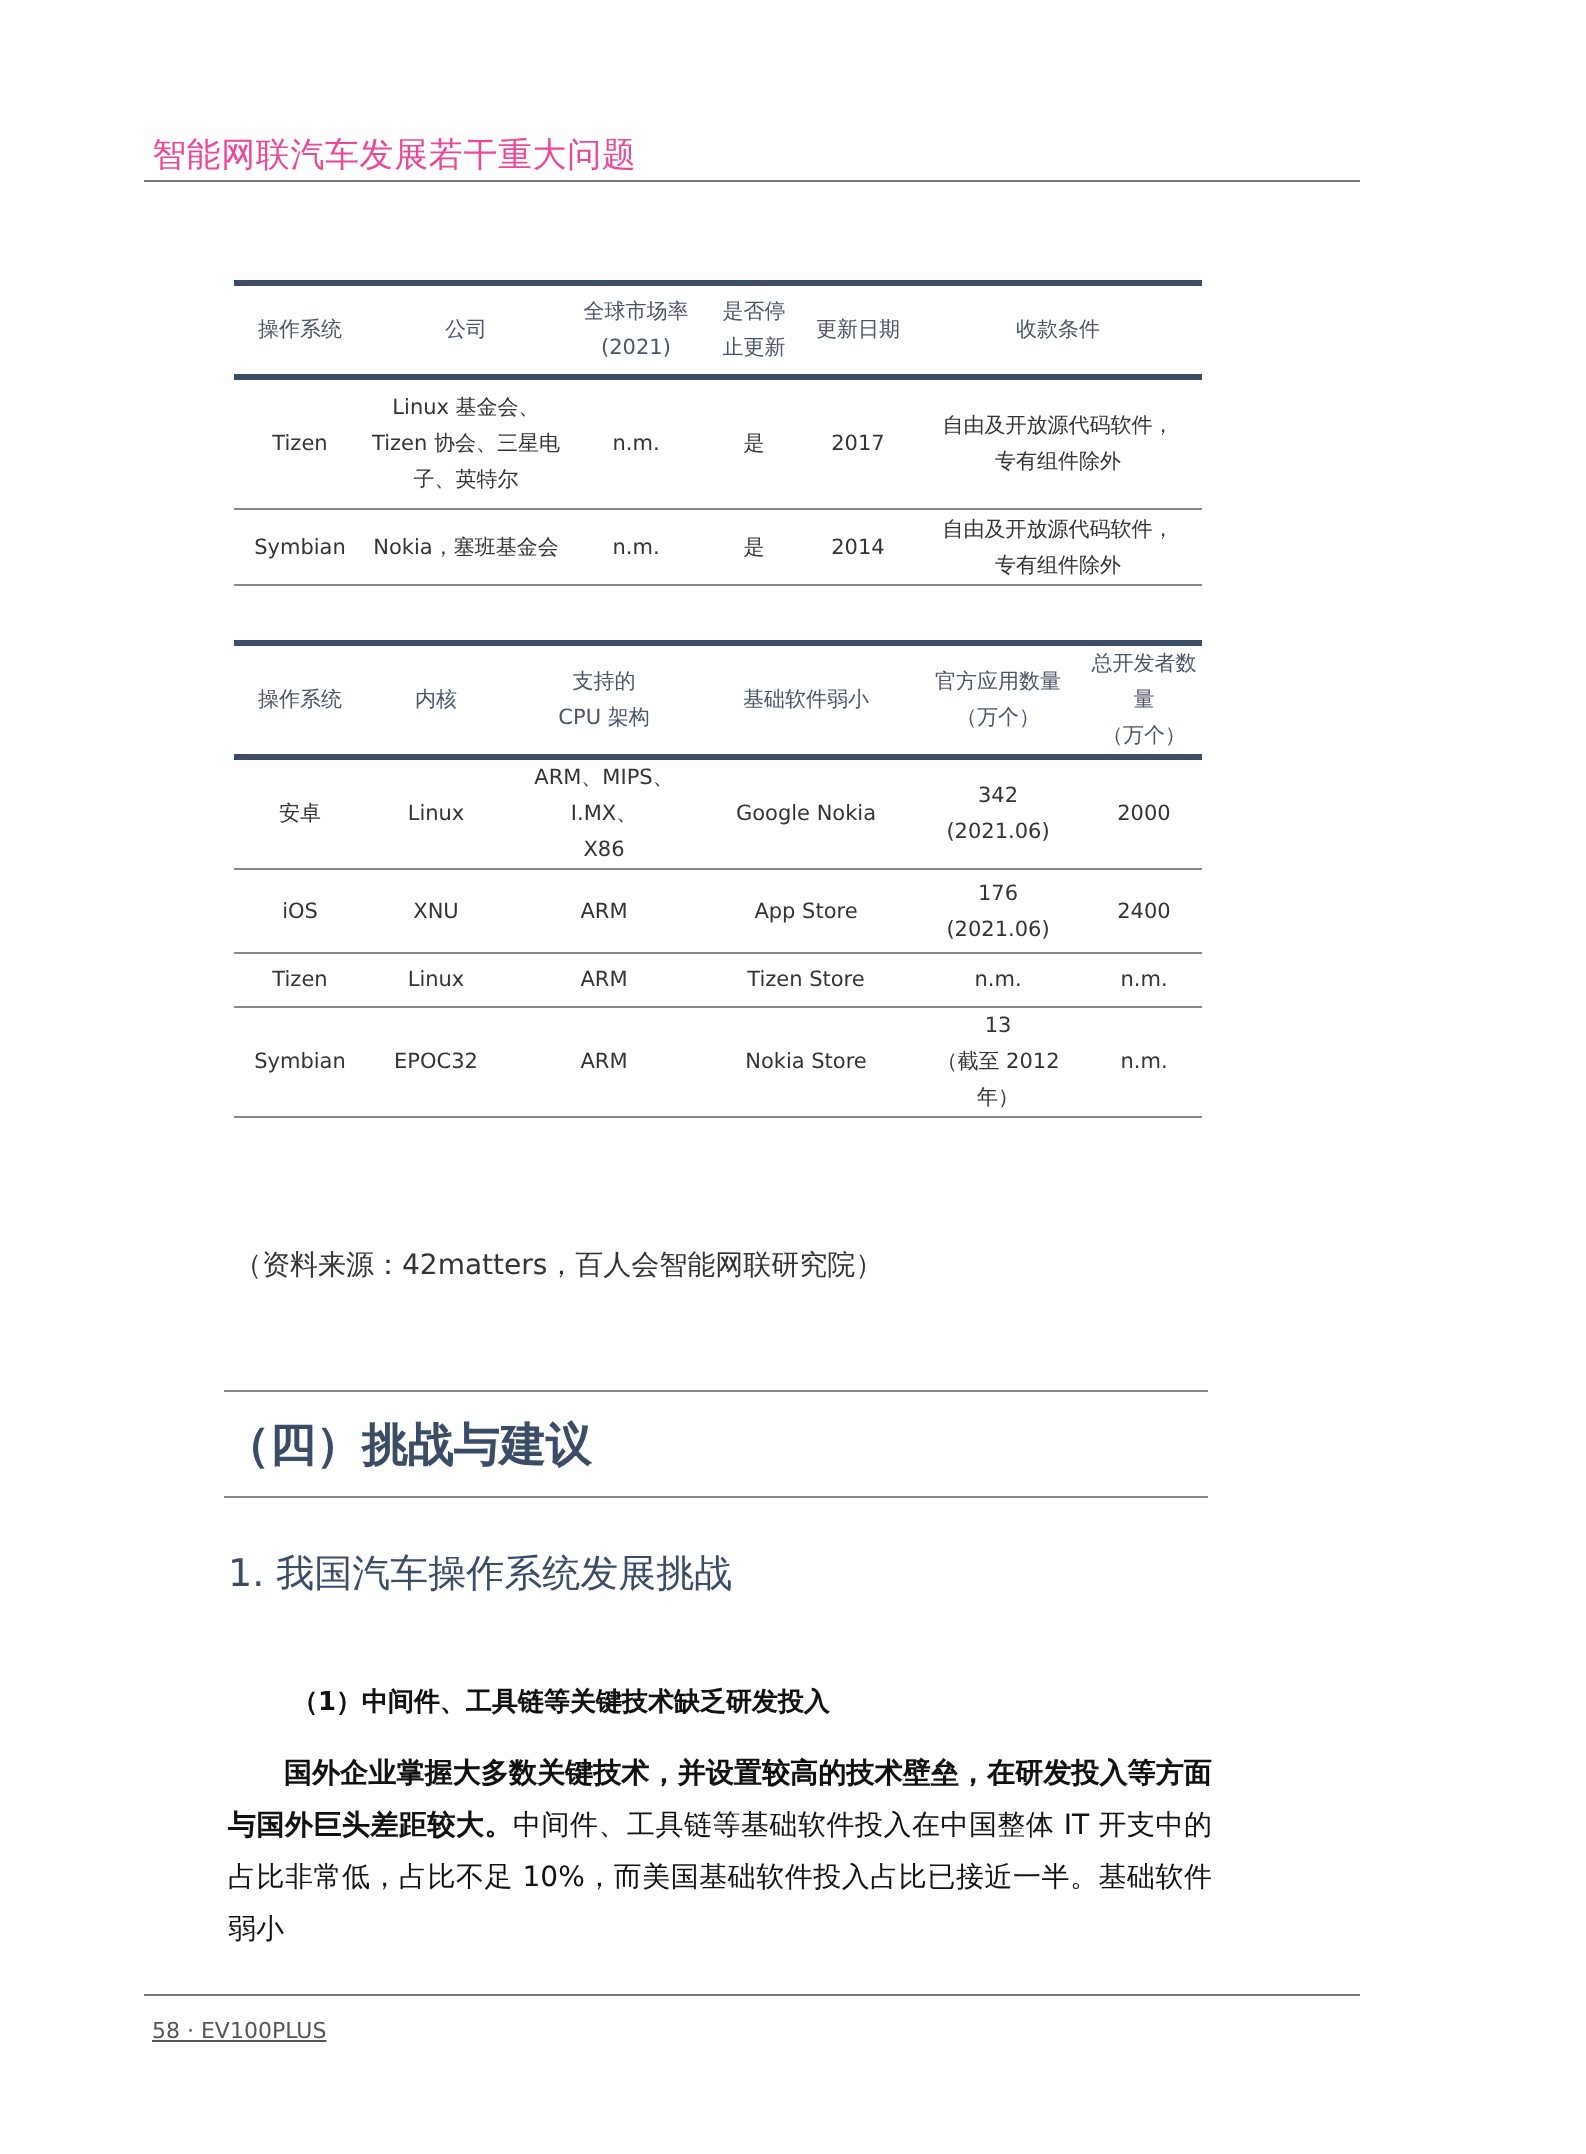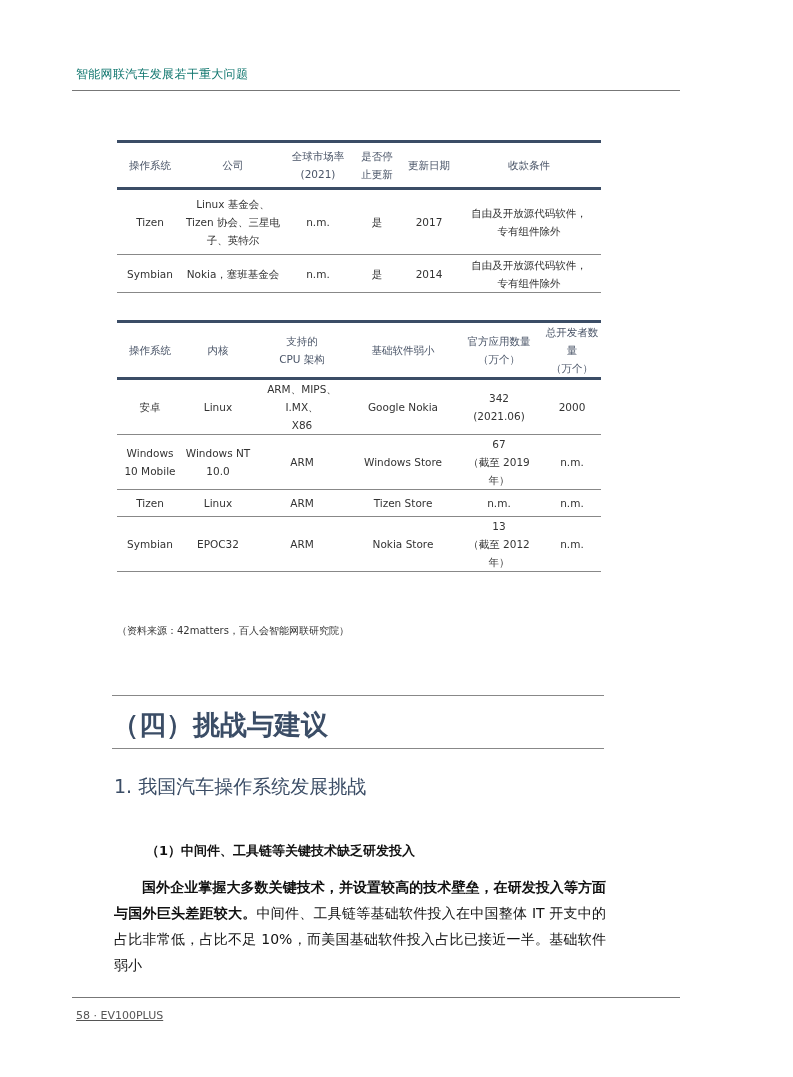--- a/index.html
+++ b/index.html
@@ -1,42 +1,42 @@
 <!DOCTYPE html>
 <html><head>
 <meta charset="utf-8">
 <style>
   html, body { margin: 0; padding: 0; background: #ffffff; }
   body { width: 793px; height: 1077px; position: relative; overflow: hidden;
          font-family: "DejaVu Sans", "Liberation Sans", sans-serif; color: #222; }
-  .running-head { position: absolute; left: 76px; top: 66px; font-size: 12px; color: #0f766e; letter-spacing: 0.3px; }
+  .running-head { position: absolute; left: 76px; top: 66px; font-size: 17px; color: #ec4899; letter-spacing: 0.3px; }
   .head-rule { position: absolute; left: 72px; width: 608px; top: 90px; height: 1px; background: #777; }
   .foot-rule { position: absolute; left: 72px; width: 608px; top: 997px; height: 1px; background: #777; }
   .folio { position: absolute; left: 76px; top: 1009px; font-size: 11px; color: #555; text-decoration: underline; }
 
   table { border-collapse: collapse; position: absolute; left: 117px; width: 484px; font-size: 10.5px; color: #333; }
   table td, table th { text-align: center; vertical-align: middle; line-height: 18px; padding: 0 2px; font-weight: normal; }
   thead th { color: #4a5568; }
   thead tr { border-top: 3px solid #3b4d66; border-bottom: 3px solid #3b4d66; }
   tbody tr { border-bottom: 1px solid #888; }
 
   #t1 { top: 140px; }
   #t1 thead tr { height: 47px; }
   #t1 tbody tr.r1 { height: 66px; }
   #t1 tbody tr.r2 { height: 38px; }
 
   #t2 { top: 320px; }
   #t2 thead tr { height: 46px; }
   #t2 tbody tr { height: 42px; }
   #t2 tbody tr.short { height: 27px; }
 
-  .source { position: absolute; left: 117px; top: 624px; font-size: 10px; color: #333; }
+  .source { position: absolute; left: 117px; top: 624px; font-size: 14px; color: #333; }
   .sec-rule-top { position: absolute; left: 112px; width: 492px; top: 695px; height: 1px; background: #888; }
   .sec-rule-bot { position: absolute; left: 112px; width: 492px; top: 748px; height: 1px; background: #888; }
-  .sec-title { position: absolute; left: 112px; top: 707px; font-size: 27px; font-weight: bold; color: #3b4d66; }
+  .sec-title { position: absolute; left: 112px; top: 707px; font-size: 23px; font-weight: bold; color: #3b4d66; }
   .sub-title { position: absolute; left: 114px; top: 774px; font-size: 19px; color: #3b4d66; }
   .subsub { position: absolute; left: 146px; top: 828px; font-size: 13px; font-weight: bold; color: #111; margin-top: 14px; }
   .para { position: absolute; left: 114px; top: 860px; width: 492px; font-size: 14px; line-height: 26px; color: #111; text-indent: 28px; text-align: justify; margin-top: 14px; }
   .para b { font-weight: bold; }
 </style>
 </head>
 <body>
 
 <div class="running-head">智能网联汽车发展若干重大问题</div>
 <div class="head-rule"></div>
@@ -86,26 +86,26 @@
   <tbody>
     <tr>
       <td>安卓</td>
       <td>Linux</td>
       <td>ARM、MIPS、I.MX、<br>X86</td>
       <td>Google Nokia</td>
       <td>342<br>(2021.06)</td>
       <td>2000</td>
     </tr>
     <tr>
-      <td>Windows<br>10 Mobile</td>
-      <td>Windows NT<br>10.0</td>
+      <td>iOS</td>
+      <td>XNU</td>
       <td>ARM</td>
-      <td>Windows Store</td>
-      <td>67<br>（截至 2019 年）</td>
-      <td>n.m.</td>
+      <td>App Store</td>
+      <td>176<br>(2021.06)</td>
+      <td>2400</td>
     </tr>
     <tr class="short">
       <td>Tizen</td>
       <td>Linux</td>
       <td>ARM</td>
       <td>Tizen Store</td>
       <td>n.m.</td>
       <td>n.m.</td>
     </tr>
     <tr>

